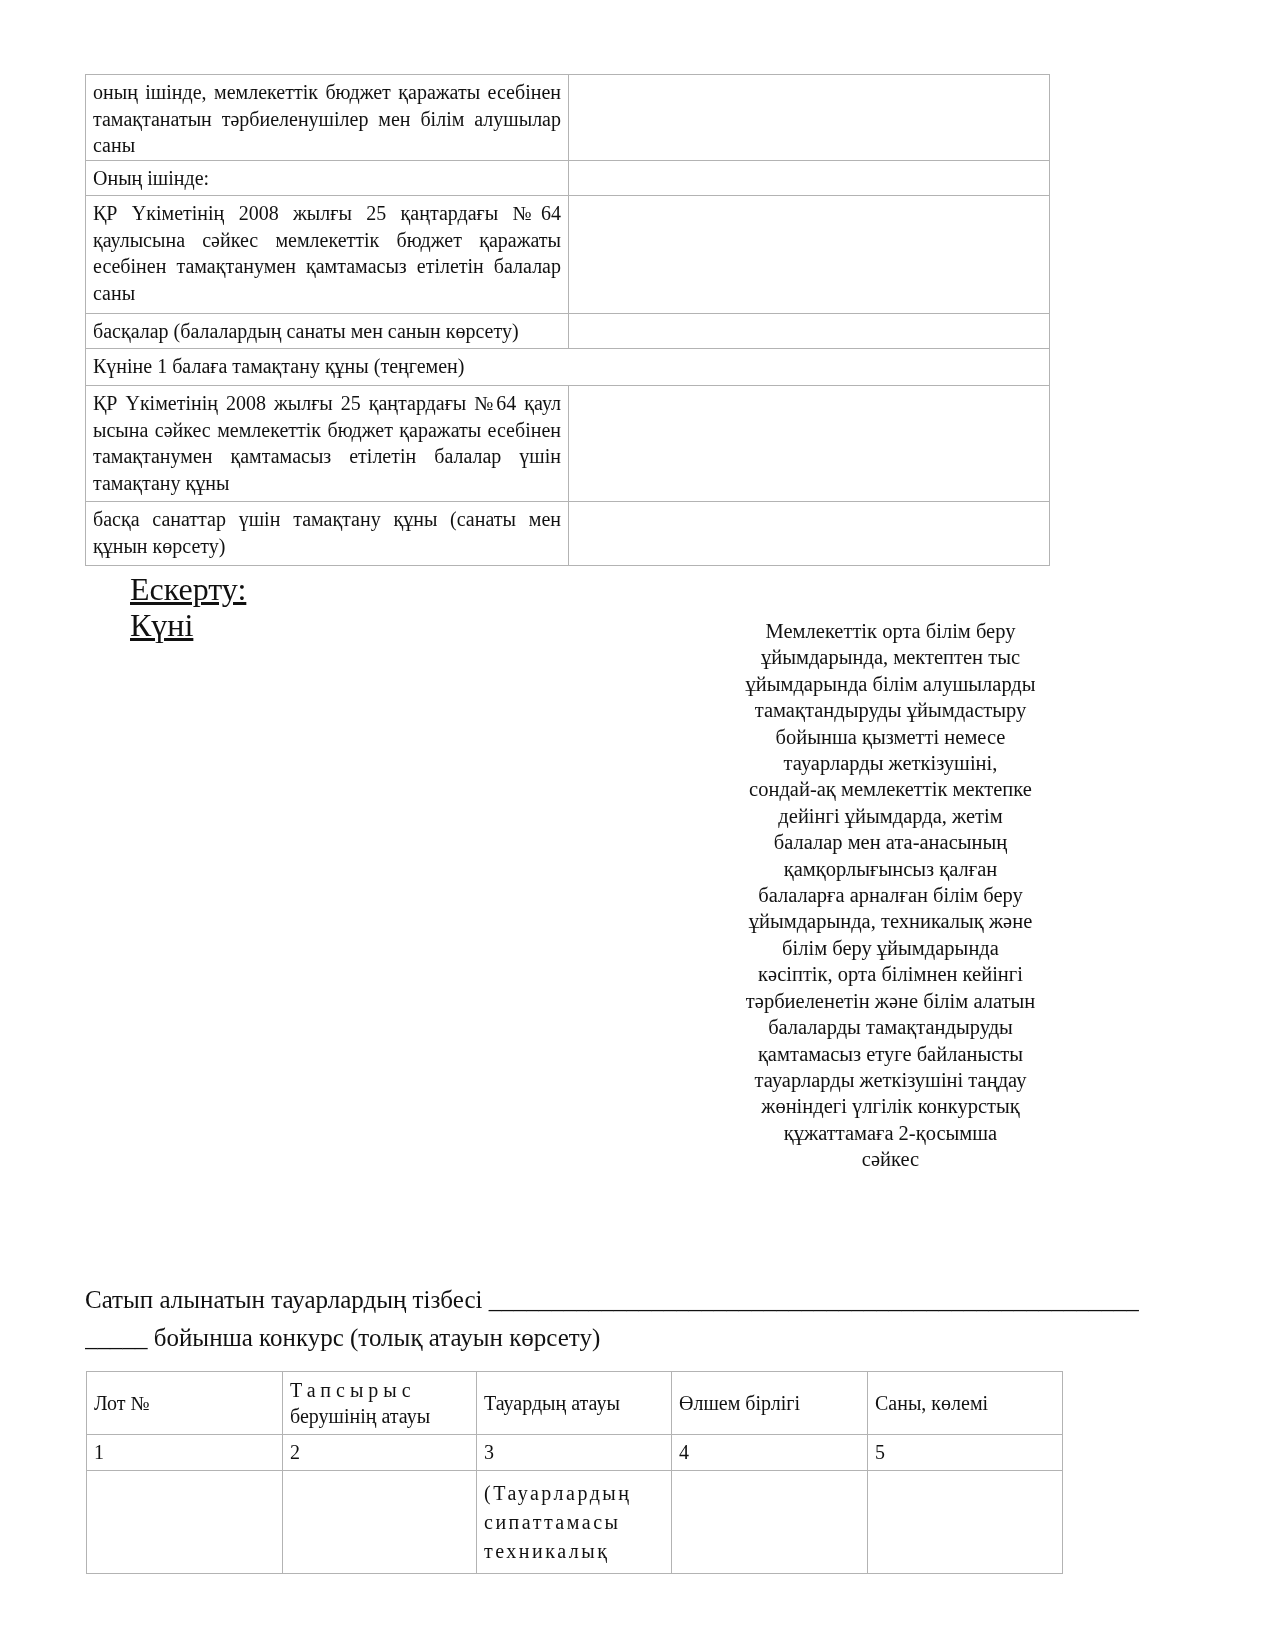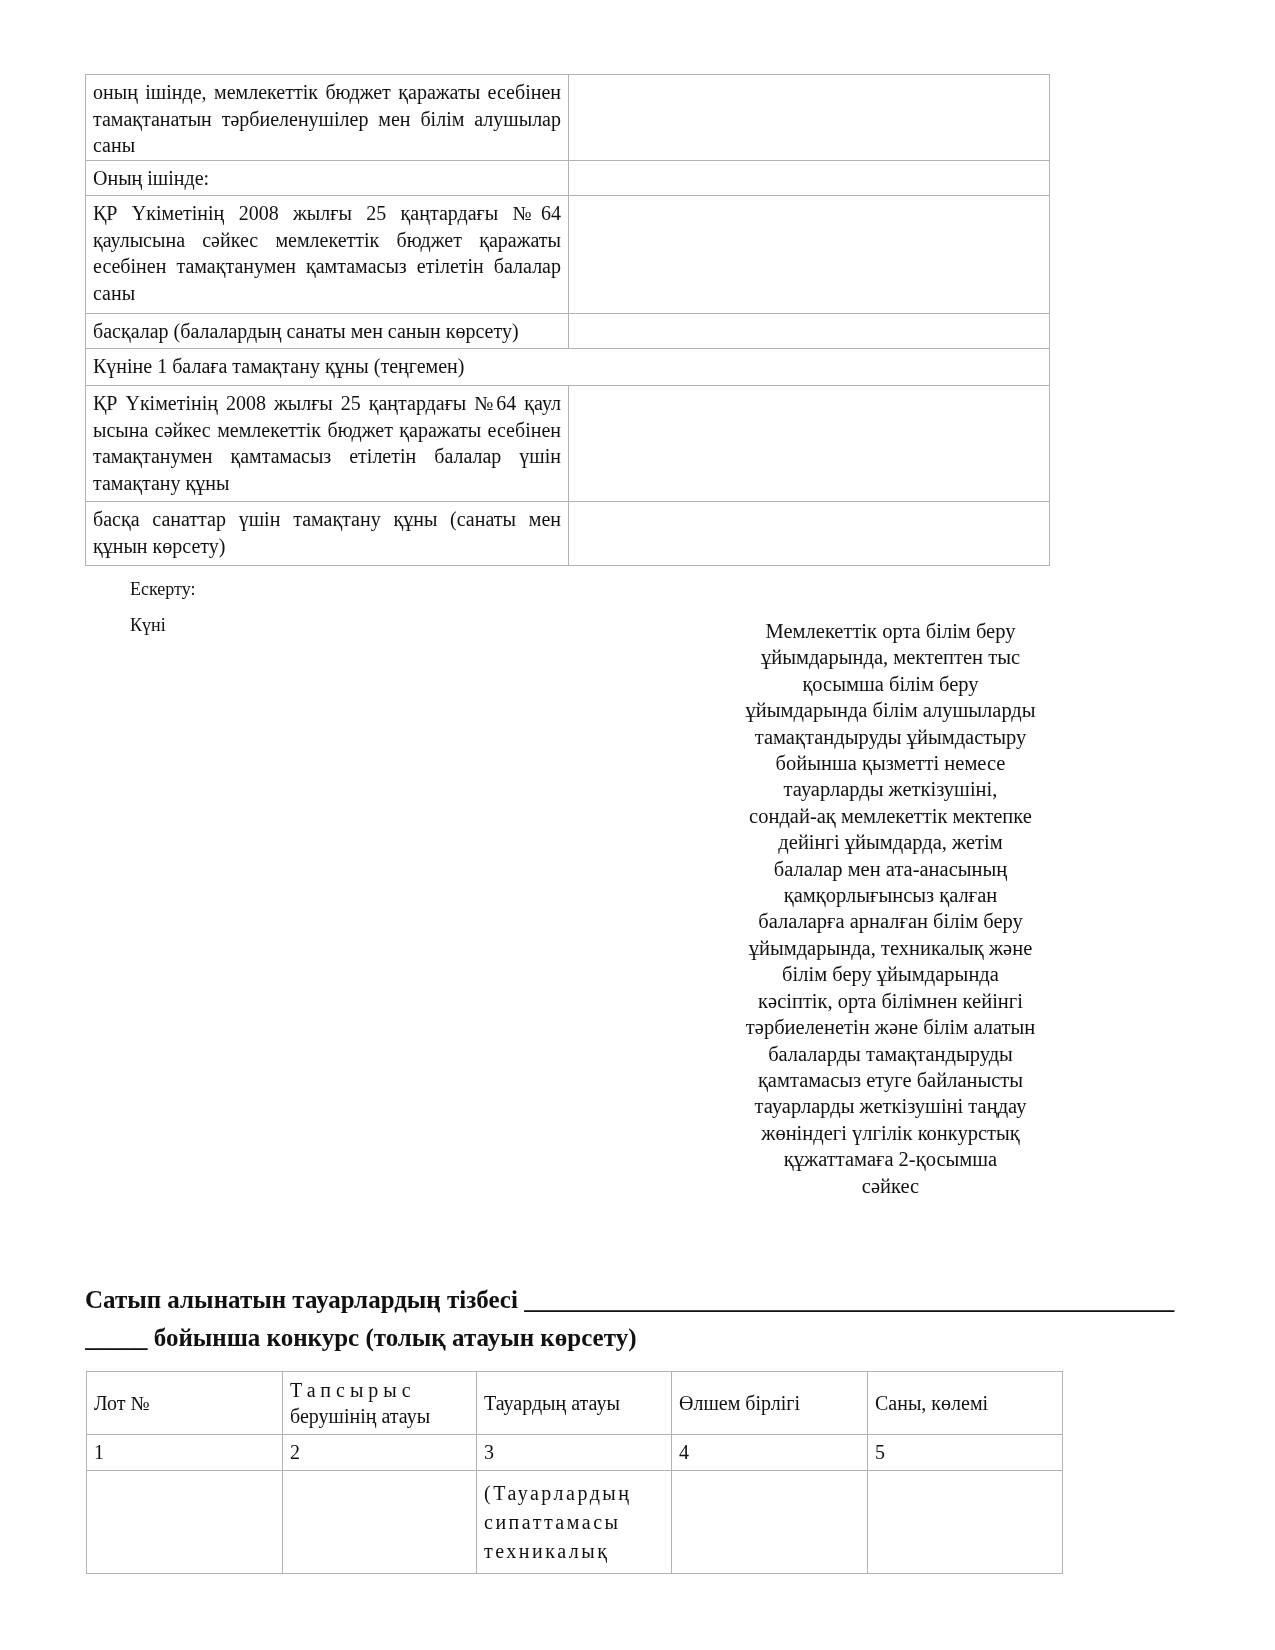--- a/index.html
+++ b/index.html
@@ -27,36 +27,36 @@
   .r2 .cellbox { height: 34px; }
   .r3 .cellbox { height: 117px; }
   .r4 .cellbox { height: 34px; }
   .r5 .cellbox { height: 36px; }
   .r6 .cellbox { height: 115px; }
   .r7 .cellbox { height: 63px; }
 
   
   .note-label, .date-label {
     position: absolute; left: 130px;
-    font-size: 18px; line-height: 30px; white-space: nowrap;
+    font-size: 32px; line-height: 30px; white-space: nowrap; text-decoration: underline;
   }
   .note-label { top: 574px; }
   .date-label { top: 610px; }
 
   
   .annex {
     position: absolute; left: 718px; top: 618px; width: 345px;
     font-size: 20.5px; line-height: 26.4px; text-align: center;
   }
   .annex-line { white-space: nowrap; }
 
   
   .heading {
     position: absolute; left: 85px; top: 1281px; width: 1110px;
-    font-size: 25px; font-weight: bold; line-height: 37.5px;
+    font-size: 25px; font-weight: normal; line-height: 37.5px;
   }
   .heading-line { white-space: nowrap; overflow: hidden; }
 
   
   .bottom-table {
     position: absolute; left: 86px; top: 1371px; width: 976px; padding-left: 41px;
   }
   .bottom-table td { border: 1px solid #b3b3b3; font-size: 20px; line-height: 26.5px; }
   .bt-head td { height: 62px; vertical-align: middle; padding: 0 7px; }
   .bt-head td.spread::first-line { letter-spacing: 5px; }
@@ -134,21 +134,20 @@
   </tbody>
     </table>
 
   <div class="note-label">Ескерту:</div>
   <div class="date-label">Күні</div>
 
   <div class="annex">
 
   <div class="annex-line">Мемлекеттік орта білім беру</div>
       <div class="annex-line">ұйымдарында, мектептен тыс</div>
-      <div class="annex-line">қосымша білім беру</div>
       <div class="annex-line">ұйымдарында білім алушыларды</div>
       <div class="annex-line">тамақтандыруды ұйымдастыру</div>
       <div class="annex-line">бойынша қызметті немесе</div>
       <div class="annex-line">тауарларды жеткізушіні,</div>
       <div class="annex-line">сондай-ақ мемлекеттік мектепке</div>
       <div class="annex-line">дейінгі ұйымдарда, жетім</div>
       <div class="annex-line">балалар мен ата-анасының</div>
       <div class="annex-line">қамқорлығынсыз қалған</div>
       <div class="annex-line">балаларға арналған білім беру</div>
       <div class="annex-line">ұйымдарында, техникалық және</div>

